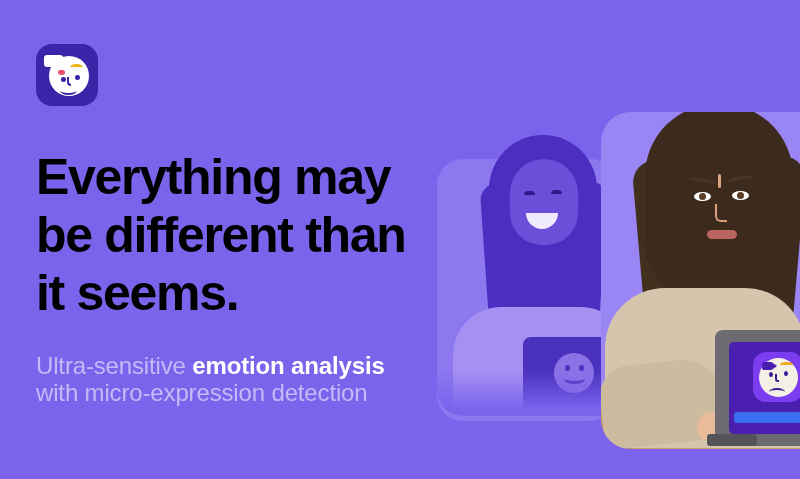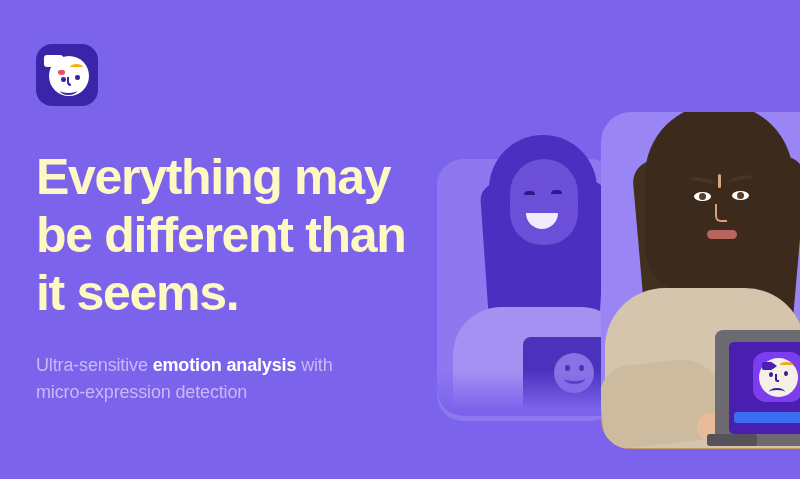--- a/index.html
+++ b/index.html
@@ -97,29 +97,29 @@
     border-radius:0 0 50% 50%;
     z-index:4;
   }
 
   
   .headline {
     margin-top:42px;
     font-size:50px;
     line-height:58px;
     font-weight:bold;
-    color:#fef9c3;
+    color:#000000;
     letter-spacing:-1.3px;
     max-width:370px;
   }
 
   
   .subtitle {
     margin-top:30px;
-    font-size:18px;
+    font-size:24px;
     line-height:27px;
     color:#c6b9f7;
     max-width:350px;
     letter-spacing:-0.15px;
   }
   .subtitle .em {
     color:#ffffff;
     font-weight:bold;
   }
 

